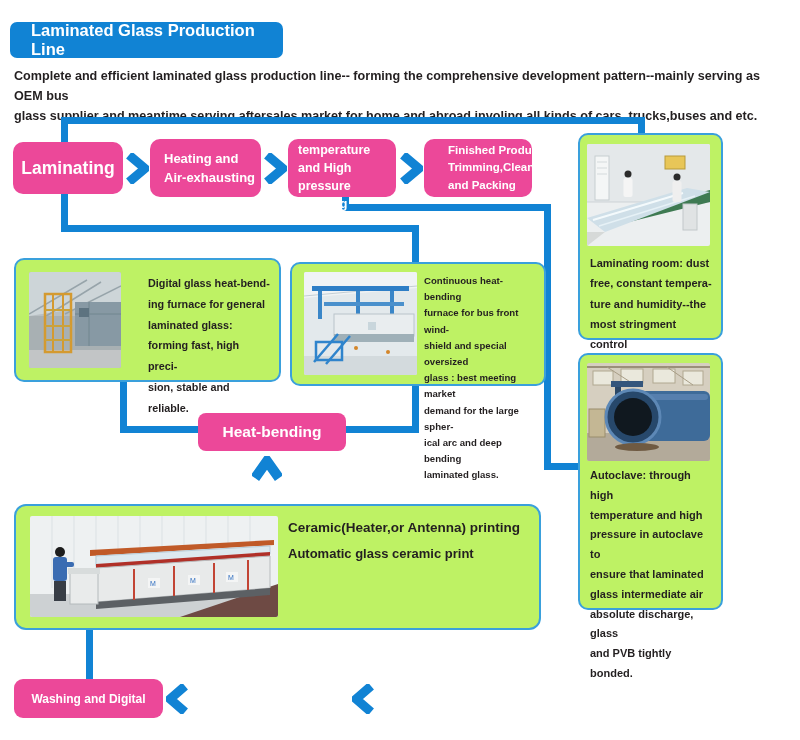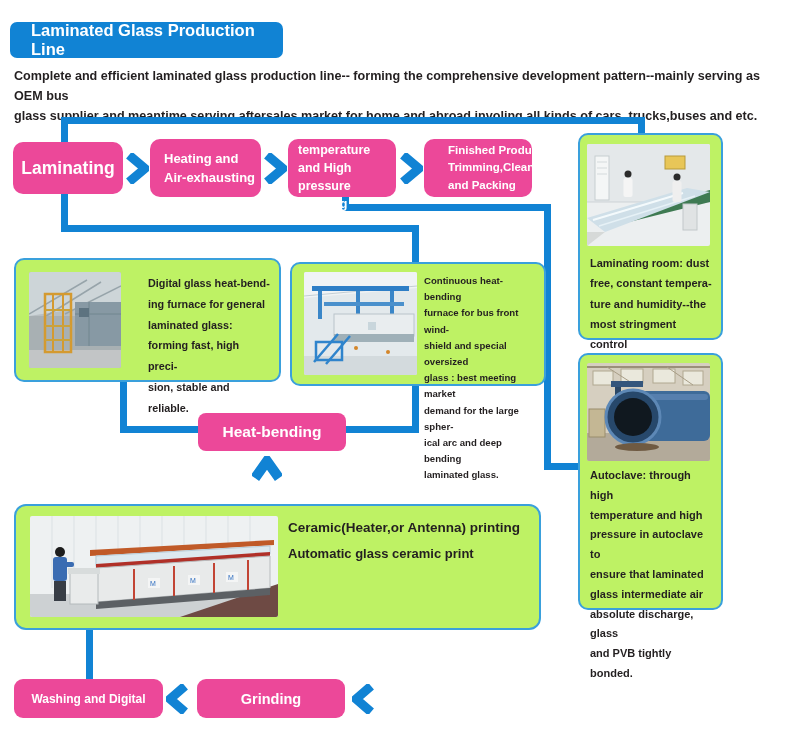--- a/index.html
+++ b/index.html
@@ -254,21 +254,20 @@
   </div>
 
   <div class="bluebox center" style="left:14px;top:679px;width:149px;height:39px;font-size:12px;border-radius:9px;">Washing and Digital</div>
 
   <div class="chev" style="left:166px;top:684px;">
     <svg width="22" height="30" viewBox="0 0 22 30">
         <path d="M19 2 L4 15 L19 28" fill="none" stroke="#1183d4" stroke-width="9"></path>
       </svg>
   </div>
 
-  <div class="bluebox center" style="left:197px;top:679px;width:148px;height:39px;font-size:14.5px;border-radius:9px;">Grinding</div>
 
   <div class="chev" style="left:352px;top:684px;">
     <svg width="22" height="30" viewBox="0 0 22 30">
         <path d="M19 2 L4 15 L19 28" fill="none" stroke="#1183d4" stroke-width="9"></path>
       </svg>
   </div>
 
 
 </div>
 

